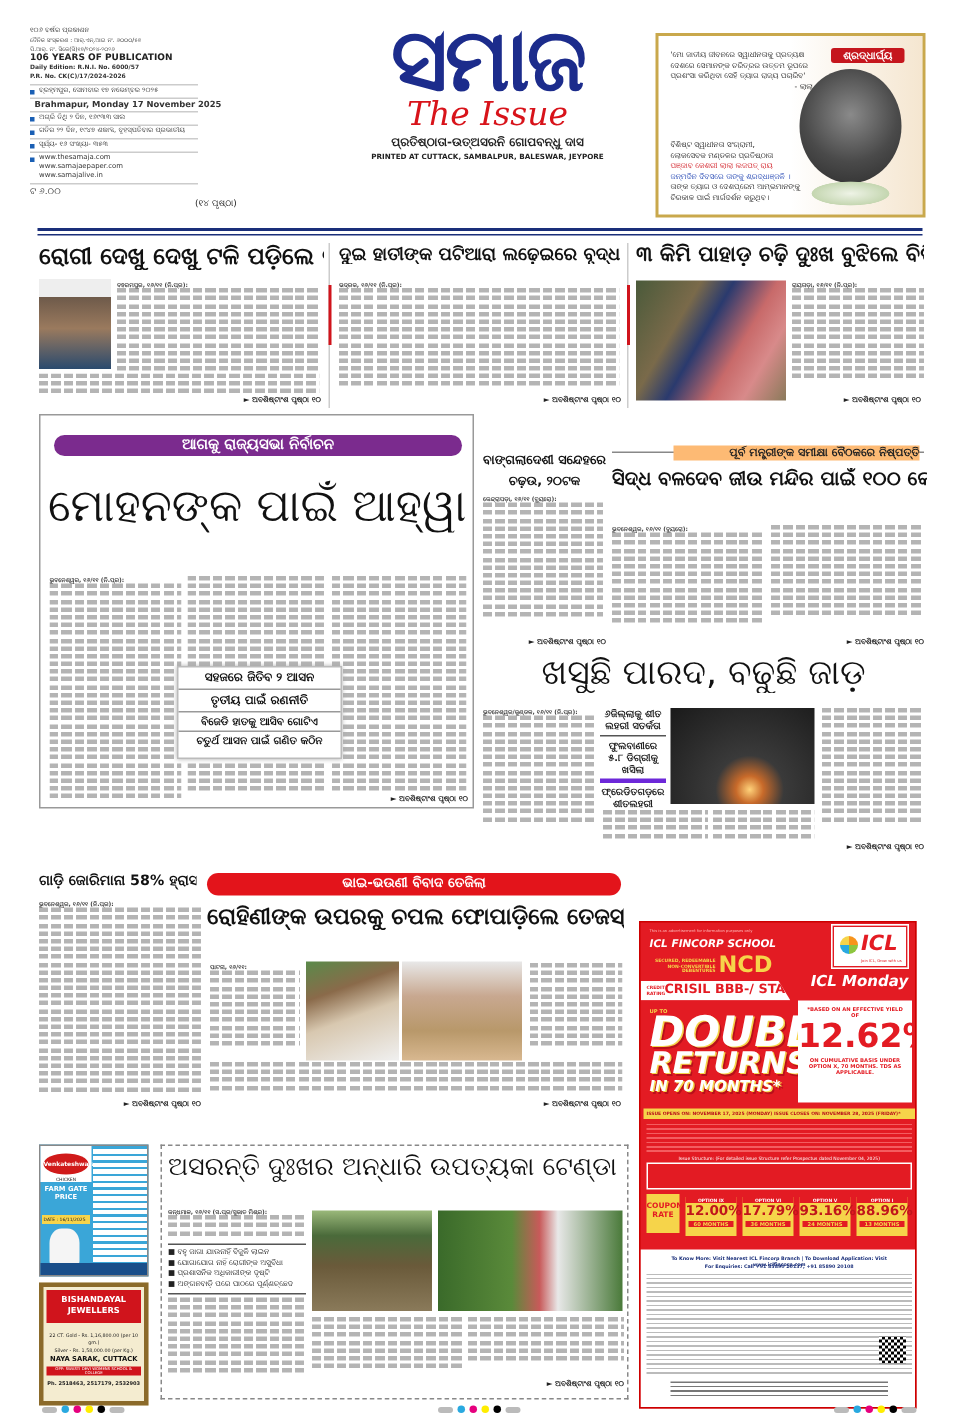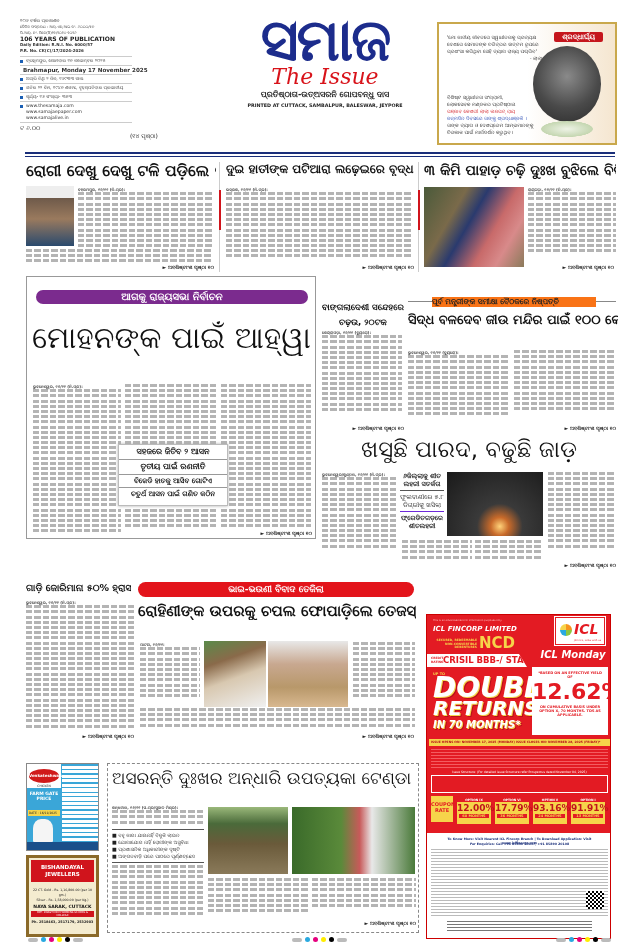--- a/index.html
+++ b/index.html
@@ -231,21 +231,21 @@
   <div class="hl" style="font-size:8.5px">ବାଙ୍ଗଲାଦେଶୀ ସନ୍ଦେହରେ</div>
   <div class="hl" style="font-size:8.5px;margin-top:4px">ଚଢ଼ଉ, ୨୦ଟକ</div>
 </div>
 <div class="abs txt" style="left:322px;top:330px;width:80px;height:92px">
   <b>କେନ୍ଦ୍ରାପଡ଼ା, ୧୬/୧୧ (ବ୍ୟୁରୋ):</b>
   <div class="txtline"></div><div class="txtline"></div><div class="txtline"></div><div class="txtline"></div><div class="txtline"></div><div class="txtline"></div><div class="txtline"></div><div class="txtline"></div><div class="txtline"></div><div class="txtline"></div><div class="txtline"></div><div class="txtline"></div><div class="txtline"></div><div class="txtline"></div><div class="txtline"></div>
 </div>
 <div class="abs cont" style="left:340px;top:425px;width:64px">► ଅବଶିଷ୍ଟାଂଶ ପୃଷ୍ଠା ୧୦</div>
 
 <div class="abs" style="left:408px;top:301px;width:208px;height:1px;background:#888"></div>
-<div class="abs" style="left:432px;top:297px;width:164px;background:#f97316;text-align:left;font-size:7.5px;font-weight:bold;color:#222">ପୂର୍ବ ମନ୍ତ୍ରୀଙ୍କ ସମୀକ୍ଷା ବୈଠକରେ ନିଷ୍ପତ୍ତି</div>
+<div class="abs" style="left:449px;top:297px;width:164px;background:#fdba74;text-align:right;font-size:7.5px;font-weight:bold;color:#222">ପୂର୍ବ ମନ୍ତ୍ରୀଙ୍କ ସମୀକ୍ଷା ବୈଠକରେ ନିଷ୍ପତ୍ତି</div>
 <div class="abs hl" style="left:408px;top:312px;width:210px;font-size:13px">ସିଦ୍ଧ ବଳଦେବ ଜୀଉ ମନ୍ଦିର ପାଇଁ ୧୦୦ କୋଟି</div>
 <div class="abs txt" style="left:408px;top:350px;width:102px;height:75px">
   <b>ଭୁବନେଶ୍ୱର, ୧୬/୧୧ (ବ୍ୟୁରୋ):</b>
   <div class="txtline"></div><div class="txtline"></div><div class="txtline"></div><div class="txtline"></div><div class="txtline"></div><div class="txtline"></div><div class="txtline"></div><div class="txtline"></div><div class="txtline"></div><div class="txtline"></div><div class="txtline"></div><div class="txtline"></div>
 </div>
 <div class="abs txt" style="left:514px;top:350px;width:102px;height:75px">
   <div class="txtline"></div>
     <div class="txtline"></div>
     <div class="txtline"></div>
     <div class="txtline"></div>
@@ -260,21 +260,21 @@
 </div>
 <div class="abs cont" style="left:552px;top:425px;width:64px">► ଅବଶିଷ୍ଟାଂଶ ପୃଷ୍ଠା ୧୦</div>
 
 <div class="abs hl" style="left:322px;top:436px;width:294px;font-size:23px;font-weight:normal;text-align:center">ଖସୁଛି ପାରଦ, ବଢୁଛି ଜାଡ଼</div>
 <div class="abs txt" style="left:322px;top:472px;width:74px;height:95px">
   <b>ଭୁବନେଶ୍ୱର/କୁଣ୍ଡଳ, ୧୬/୧୧ (ନି.ପ୍ର):</b>
   <div class="txtline"></div><div class="txtline"></div><div class="txtline"></div><div class="txtline"></div><div class="txtline"></div><div class="txtline"></div><div class="txtline"></div><div class="txtline"></div><div class="txtline"></div><div class="txtline"></div><div class="txtline"></div><div class="txtline"></div><div class="txtline"></div><div class="txtline"></div>
 </div>
 <div class="abs" style="left:400px;top:472px;width:44px;text-align:center">
   <div style="font-size:6.5px;font-weight:bold;border-bottom:1px solid #555;padding-bottom:2px">୬ଜିଲ୍ଲାକୁ ଶୀତ ଲହରୀ ସତର୍କତା</div>
-  <div style="font-size:6.5px;font-weight:normal;border-bottom:1px solid #6d28d9;padding:2px 0">ଫୁଲବାଣୀରେ ୫.୮ ଡିଗ୍ରୀକୁ ଖସିଲା</div>
+  <div style="font-size:6.5px;font-weight:bold;border-bottom:3px solid #6d28d9;padding:2px 0">ଫୁଲବାଣୀରେ ୫.୮ ଡିଗ୍ରୀକୁ ଖସିଲା</div>
   <div style="font-size:6.5px;font-weight:bold;padding-top:2px">ଫ୍ରେଡିତଗଡ଼ରେ ଶୀତଲହରୀ</div>
 </div>
 <div class="abs photo" style="left:447px;top:472px;width:96px;height:64px;background:radial-gradient(circle at 55% 85%,#ffd27a 0,#c86a2a 12%,#3a3a3a 30%,#1a1a1a 100%)"></div>
 <div class="abs txt" style="left:402px;top:540px;width:70px;height:28px">
     <div class="txtline"></div>
     <div class="txtline"></div>
     <div class="txtline"></div>
     <div class="txtline"></div>
   </div>
 <div class="abs txt" style="left:475px;top:540px;width:68px;height:28px">
@@ -295,21 +295,21 @@
     <div class="txtline"></div>
     <div class="txtline"></div>
     <div class="txtline"></div>
     <div class="txtline"></div>
     <div class="txtline"></div>
     <div class="txtline"></div>
     <div class="txtline"></div>
 </div>
 <div class="abs cont" style="left:552px;top:562px;width:64px">► ଅବଶିଷ୍ଟାଂଶ ପୃଷ୍ଠା ୧୦</div>
 
-<div class="abs hl" style="left:26px;top:582px;width:105px;font-size:9.5px">ଗାଡ଼ି ଜୋରିମାନା ୫୦% ହ୍ରାସ</div>
+<div class="abs hl" style="left:26px;top:582px;width:105px;font-size:9.5px">ଗାଡ଼ି ଜୋରିମାନା 58% ହ୍ରାସ</div>
 <div class="abs txt" style="left:26px;top:600px;width:108px;height:128px">
   <b>ଭୁବନେଶ୍ୱର, ୧୬/୧୧ (ନି.ପ୍ର):</b>
   <div class="txtline"></div><div class="txtline"></div><div class="txtline"></div><div class="txtline"></div><div class="txtline"></div><div class="txtline"></div><div class="txtline"></div><div class="txtline"></div><div class="txtline"></div><div class="txtline"></div><div class="txtline"></div><div class="txtline"></div><div class="txtline"></div><div class="txtline"></div><div class="txtline"></div><div class="txtline"></div><div class="txtline"></div><div class="txtline"></div><div class="txtline"></div><div class="txtline"></div><div class="txtline"></div><div class="txtline"></div><div class="txtline"></div><div class="txtline"></div>
 </div>
 <div class="abs cont" style="left:70px;top:733px;width:64px">► ଅବଶିଷ୍ଟାଂଶ ପୃଷ୍ଠା ୧୦</div>
 
 <div class="abs badge-red" style="left:138px;top:582px;width:276px;height:15px;font-size:9px;line-height:15px">ଭାଇ-ଭଉଣୀ ବିବାଦ ତେଜିଲା</div>
 <div class="abs hl" style="left:138px;top:602px;width:278px;font-size:15px">ରୋହିଣୀଙ୍କ ଉପରକୁ ଚପଲ ଫୋପାଡ଼ିଲେ ତେଜସ୍ୱୀ</div>
 <div class="abs txt" style="left:140px;top:642px;width:60px;height:62px">
   <b>ପାଟନା, ୧୬/୧୧:</b>
@@ -421,21 +421,21 @@
   <span class="pill"></span>
     <span style="background:#29a9e0"></span>
     <span style="background:#e6007e"></span>
     <span style="background:#ffed00"></span>
     <span style="background:#000"></span>
     <span class="pill"></span>
 </div>
 
 <div class="abs icl">
   <div style="position:absolute;left:6px;top:4px;font-size:2.5px;color:#fbb">This is an advertisement for information purposes only</div>
-  <div style="position:absolute;left:6px;top:10px;font-size:7px;font-weight:bold;font-style:italic;color:#fff">ICL FINCORP LIMITED</div>
+  <div style="position:absolute;left:6px;top:10px;font-size:7px;font-weight:bold;font-style:italic;color:#fff">ICL FINCORP SCHOOL</div>
   <div style="position:absolute;left:6px;top:24px;width:44px;font-size:3px;line-height:3.6px;color:#f6d44a;font-weight:bold;text-align:right">SECURED, REDEEMABLE NON-CONVERTIBLE DEBENTURES</div>
   <div style="position:absolute;left:52px;top:19px;font-size:15px;font-weight:bold;color:#f6d44a">NCD</div>
   <div style="position:absolute;left:0;top:39px;width:100px;height:13px;background:#fff;clip-path:polygon(0 0,92% 0,100% 100%,0 100%)">
     <span style="position:absolute;left:4px;top:2px;font-size:3px;width:12px;line-height:4px;color:#e31b23;font-weight:bold">CREDIT RATING</span>
     <span style="position:absolute;left:16px;top:1px;font-size:8.5px;color:#e31b23;font-weight:bold;white-space:nowrap">CRISIL BBB-/ STABLE</span>
   </div>
   <div style="position:absolute;left:128px;top:2px;width:50px;height:28px;background:#fff;border:1px solid #e31b23;outline:1px solid #fff">
     <div style="position:absolute;left:4px;top:6px;width:12px;height:12px;border-radius:50%;background:conic-gradient(#f7941d 0 25%,#8dc63f 25% 50%,#29a9e0 50% 75%,#f6d44a 75%)"></div>
     <div style="position:absolute;left:18px;top:3px;font-size:14px;font-weight:bold;font-style:italic;color:#e31b23">ICL</div>
     <div style="position:absolute;left:18px;top:21px;font-size:2.5px;color:#e31b23">Join ICL, Grow with us</div>
@@ -467,21 +467,21 @@
       <div class="pct">17.79%</div>
       <div class="mo">36 MONTHS</div>
     </div>
   <div class="opt" style="left:106px">
       <div style="font-size:3px;background:#e31b23;color:#fff">OPTION V</div>
       <div class="pct">93.16%</div>
       <div class="mo">24 MONTHS</div>
     </div>
   <div class="opt" style="left:144px">
       <div style="font-size:3px;background:#e31b23;color:#fff">OPTION I</div>
-      <div class="pct">91.91%</div>
+      <div class="pct">88.96%</div>
       <div class="mo">13 MONTHS</div>
     </div>
   <div class="white-bottom">
     <div style="position:absolute;left:4px;top:4px;width:177px;font-size:3.2px;font-weight:bold;color:#1a2f7a;text-align:center">To Know More: Visit Nearest ICL Fincorp Branch | To Download Application: Visit www.iclfincorp.com</div>
     <div style="position:absolute;left:4px;top:9px;width:177px;font-size:3.2px;font-weight:bold;color:#1a2f7a;text-align:center">For Enquiries: Call +91 85890 20137, +91 85890 20108</div>
     <div style="position:absolute;left:4px;top:16px;width:177px;height:68px;background:repeating-linear-gradient(180deg,#bbb 0 1px,transparent 1px 3px)"></div>
     <div style="position:absolute;right:6px;top:58px;width:18px;height:18px;background:repeating-conic-gradient(#000 0 25%,#fff 0 50%) 0 0/4px 4px"></div>
     <div style="position:absolute;left:20px;top:88px;width:145px;height:10px;background:repeating-linear-gradient(180deg,#777 0 1px,transparent 1px 3px)"></div>
   </div>
 </div>

